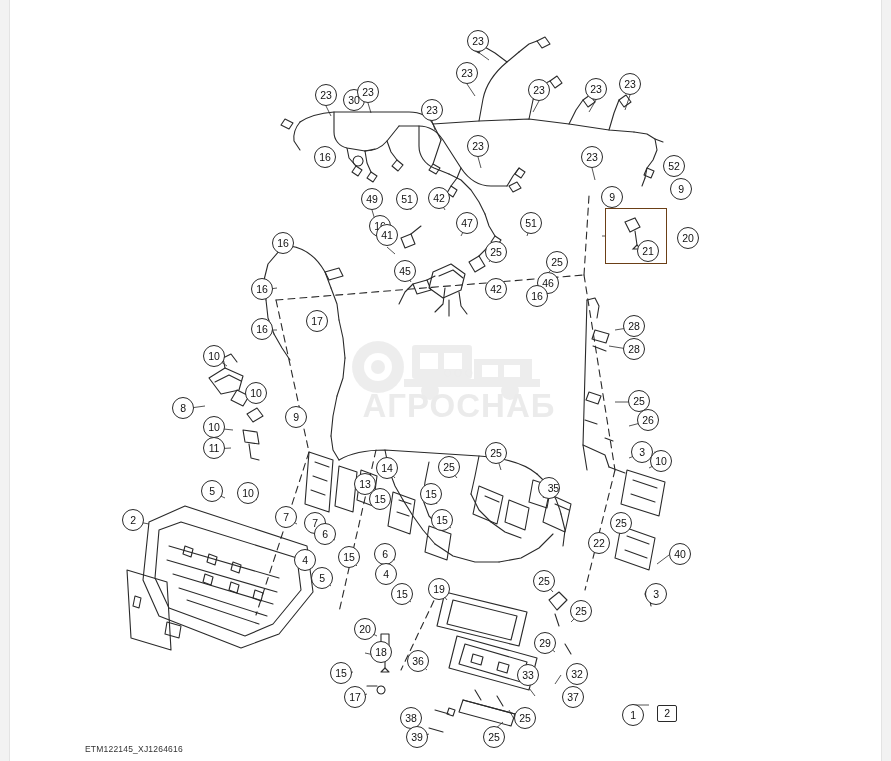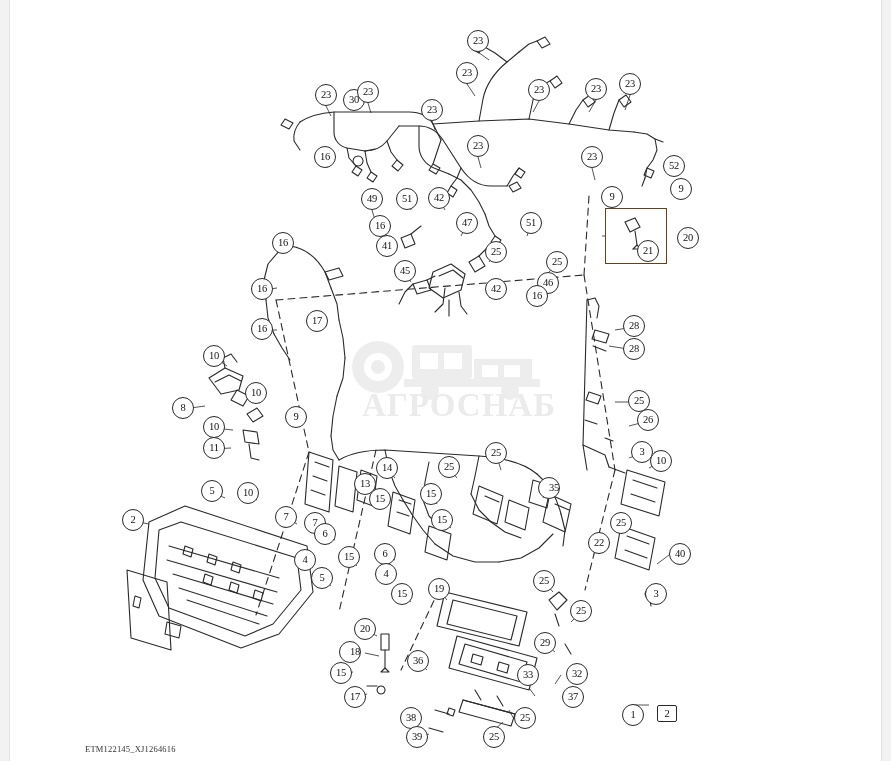--- a/index.html
+++ b/index.html
@@ -12,21 +12,20 @@
     height: 761px;
     font-family: "Liberation Sans", sans-serif;
     overflow: hidden;
   }
   #page {
     position: relative;
     width: 891px;
     height: 557px;
     background: #ffffff;
     box-sizing: border-box;
-    font-family: Liberation Serif, serif;
   }
   .edge-band {
     position: absolute;
     top: 0;
     width: 9px;
     height: 761px;
     background: #f2f2f2;
     border-right: 1px solid #e3e3e3;
   }
   .edge-band.left { left: 0; }
@@ -430,21 +429,21 @@
         <div class="callout" style="left: 305px; top: 146px;">16</div>
         <div class="callout" style="left: 654px; top: 155px;">52</div>
         <div class="callout" style="left: 661px; top: 178px;">9</div>
         <div class="callout" style="left: 592px; top: 186px;">9</div>
         <div class="callout" style="left: 352px; top: 188px;">49</div>
         <div class="callout" style="left: 387px; top: 188px;">51</div>
         <div class="callout" style="left: 419px; top: 187px;">42</div>
         <div class="callout" style="left: 511px; top: 212px;">51</div>
         <div class="callout" style="left: 360px; top: 215px;">16</div>
         <div class="callout" style="left: 447px; top: 212px;">47</div>
-        <div class="callout" style="left: 367px; top: 235px;">41</div>
+        <div class="callout" style="left: 367px; top: 224px;">41</div>
         <div class="callout" style="left: 476px; top: 241px;">25</div>
         <div class="callout" style="left: 668px; top: 227px;">20</div>
         <div class="callout" style="left: 628px; top: 240px;">21</div>
         <div class="callout" style="left: 263px; top: 232px;">16</div>
         <div class="callout" style="left: 385px; top: 260px;">45</div>
         <div class="callout" style="left: 537px; top: 251px;">25</div>
         <div class="callout" style="left: 528px; top: 272px;">46</div>
         <div class="callout" style="left: 242px; top: 278px;">16</div>
         <div class="callout" style="left: 476px; top: 278px;">42</div>
         <div class="callout" style="left: 517px; top: 285px;">16</div>
@@ -483,21 +482,21 @@
         <div class="callout" style="left: 365px; top: 543px;">6</div>
         <div class="callout" style="left: 285px; top: 549px;">4</div>
         <div class="callout" style="left: 302px; top: 567px;">5</div>
         <div class="callout" style="left: 366px; top: 563px;">4</div>
         <div class="callout" style="left: 382px; top: 583px;">15</div>
         <div class="callout" style="left: 419px; top: 578px;">19</div>
         <div class="callout" style="left: 524px; top: 570px;">25</div>
         <div class="callout" style="left: 561px; top: 600px;">25</div>
         <div class="callout" style="left: 636px; top: 583px;">3</div>
         <div class="callout" style="left: 345px; top: 618px;">20</div>
-        <div class="callout" style="left: 330px; top: 641px; text-align: right;">18</div>
+        <div class="callout" style="left: 361px; top: 641px;">18</div>
         <div class="callout" style="left: 398px; top: 650px;">36</div>
         <div class="callout" style="left: 525px; top: 632px;">29</div>
         <div class="callout" style="left: 557px; top: 663px;">32</div>
         <div class="callout" style="left: 508px; top: 664px;">33</div>
         <div class="callout" style="left: 321px; top: 662px;">15</div>
         <div class="callout" style="left: 335px; top: 686px;">17</div>
         <div class="callout" style="left: 515px; top: 686px; margin-left: 38px;">37</div>
         <div class="callout" style="left: 505px; top: 707px;">25</div>
         <div class="callout" style="left: 391px; top: 707px;">38</div>
         <div class="callout" style="left: 397px; top: 726px;">39</div>

